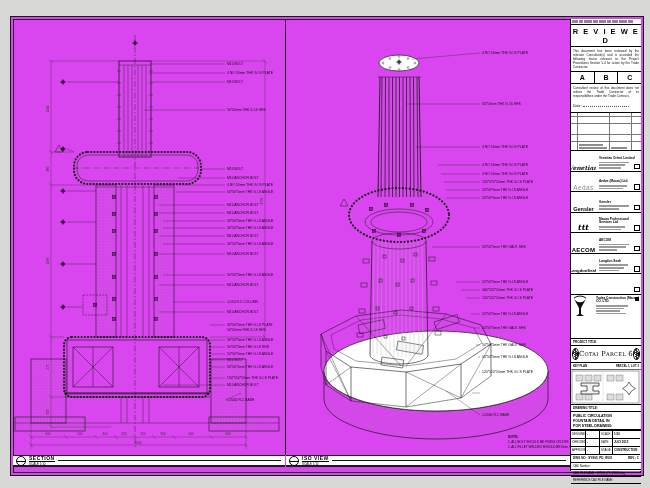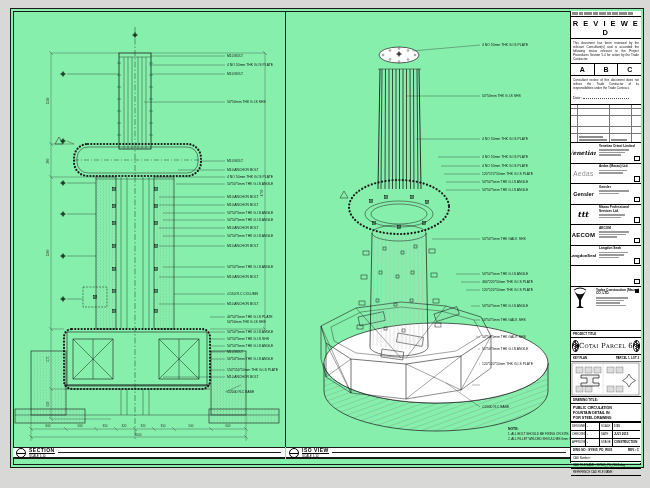--- a/index.html
+++ b/index.html
@@ -1,17 +1,17 @@
 <!DOCTYPE html>
 <html><head>
 <meta charset="utf-8">
 <style>
   html,body{margin:0;padding:0;}
   body{width:650px;height:488px;background:#d8d8d6;font-family:"Liberation Sans",sans-serif;position:relative;overflow:hidden;}
-  .sheet{position:absolute;left:10px;top:8px;width:632px;height:458px;background:#86efac;border:1px solid #1a1a1a;}
+  .sheet{position:absolute;left:10px;top:16px;width:632px;height:458px;background:#d946ef;border:1px solid #1a1a1a;}
   .frame{position:absolute;left:2px;top:2px;right:2px;bottom:2px;border:1px solid #1a1a1a;}
   .views{position:absolute;left:2px;top:2px;width:557px;height:452px;}
   .vdiv{position:absolute;left:272px;top:0;width:1px;height:436px;background:#1a1a1a;}
   svg{display:block;}
   .svgL{position:absolute;left:0;top:0;}
   .svgR{position:absolute;left:273px;top:0;}
   
   .vstrip{position:absolute;top:436px;height:12px;border-top:1px solid #1a1a1a;border-bottom:2px double #1a1a1a;display:flex;align-items:center;gap:3px;padding-left:3px;box-sizing:border-box;background:#fff;}
   .vstrip .circ{width:8px;height:8px;border:1px solid #000;border-radius:50%;position:relative;flex:0 0 auto;}
   .vstrip .circ::after{content:"";position:absolute;left:0;right:0;top:50%;border-top:1px solid #000;}
@@ -28,21 +28,21 @@
   .stamp-p{font-size:3.1px;line-height:1.3;padding:2px 2px;text-align:justify;color:#111;}
   .abc{display:flex;border-top:1px solid #000;border-bottom:1px solid #000;}
   .abc div{flex:1;text-align:center;font-weight:bold;font-size:7px;padding:2px 0;border-right:1px solid #000;}
   .abc div:last-child{border-right:none;}
   .daterow{font-size:3.5px;padding:2px;height:8px;}
   .dateline{display:inline-block;width:46px;border-bottom:1px dotted #555;height:4px;}
   .revtable{height:38px;position:relative;background:repeating-linear-gradient(to bottom,#fff 0,#fff 3.2px,#777 3.2px,#777 3.6px);}
   .revtable .v1,.revtable .v2,.revtable .v3{position:absolute;top:0;bottom:0;width:1px;background:#777;}
   .revtable .v1{left:6px;} .revtable .v2{left:38px;} .revtable .v3{left:60px;}
   .revmark{position:absolute;height:1.8px;background:#8d8d8d;}
-  .con{height:20.5px;display:flex;}
+  .con{height:20.5px;display:flex;align-items:flex-end;}
   .con .lg{flex:0 0 25px;display:flex;align-items:center;justify-content:center;overflow:hidden;border-right:1px solid #fff;}
   .con .inf{flex:1;padding:1.5px 1px 1px 2px;position:relative;}
   .con .nm{font-size:3.2px;font-weight:bold;line-height:1.1;}
   .chk{position:absolute;right:1.5px;bottom:1.5px;width:3.5px;height:3.5px;border:0.5px solid #000;background:#fff;}
   .lg0{font-family:"DejaVu Serif",serif;font-style:italic;font-weight:bold;font-size:6px;}
   .lg1{color:#8a8a8a;font-size:6.5px;letter-spacing:0.4px;}
   .lg2{font-weight:bold;font-size:5.5px;}
   .lg3{font-family:"DejaVu Serif",serif;font-style:italic;font-weight:bold;font-size:8px;}
   .lg4{font-weight:bold;font-size:6px;letter-spacing:0.2px;}
   .lg5{font-weight:bold;font-size:4.2px;}

